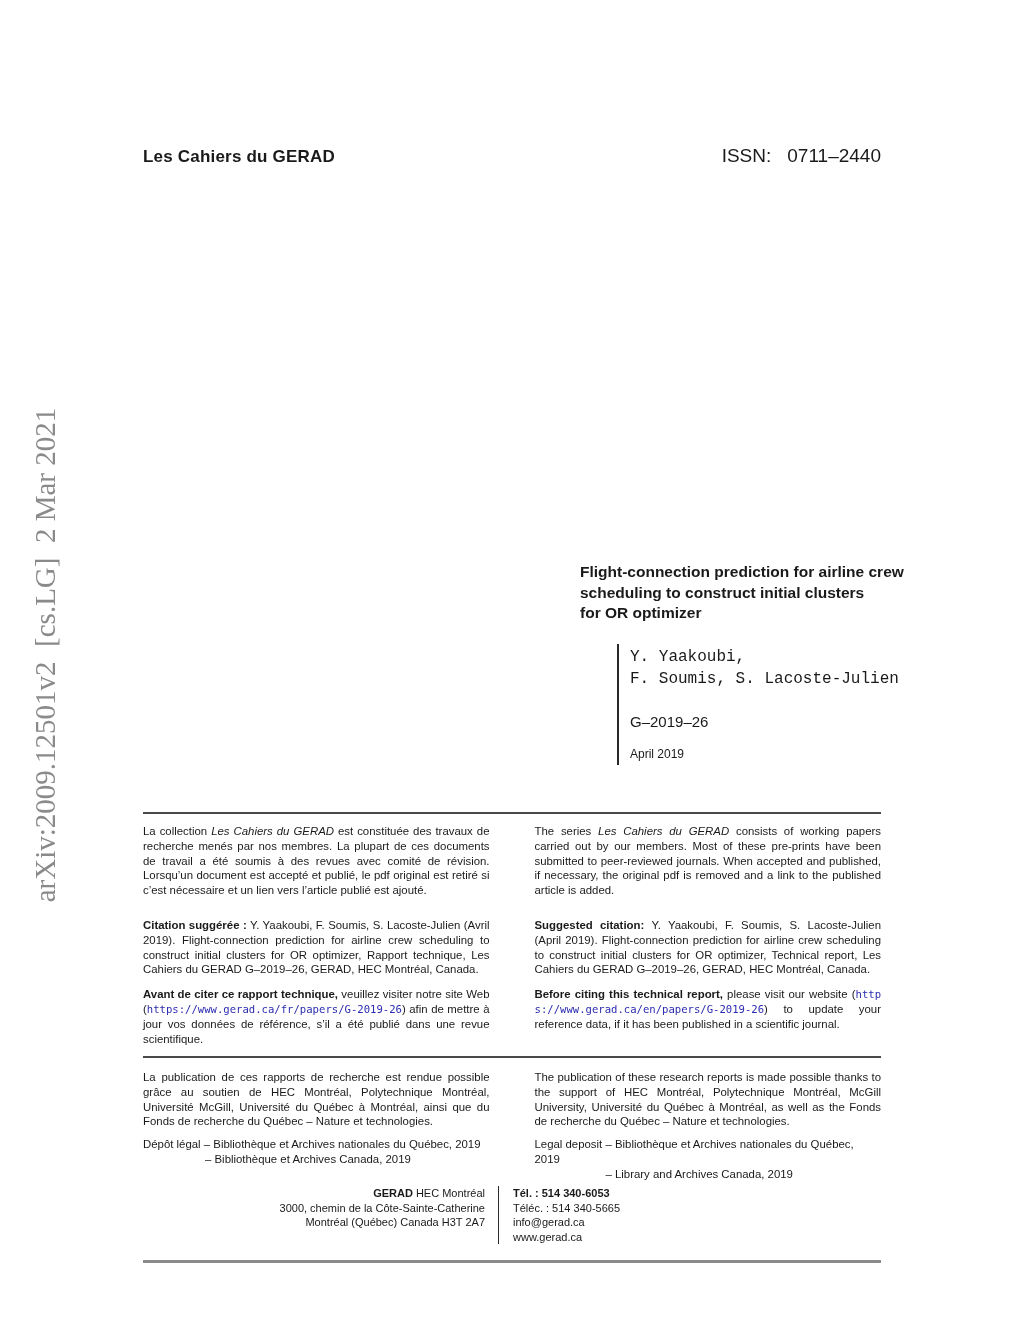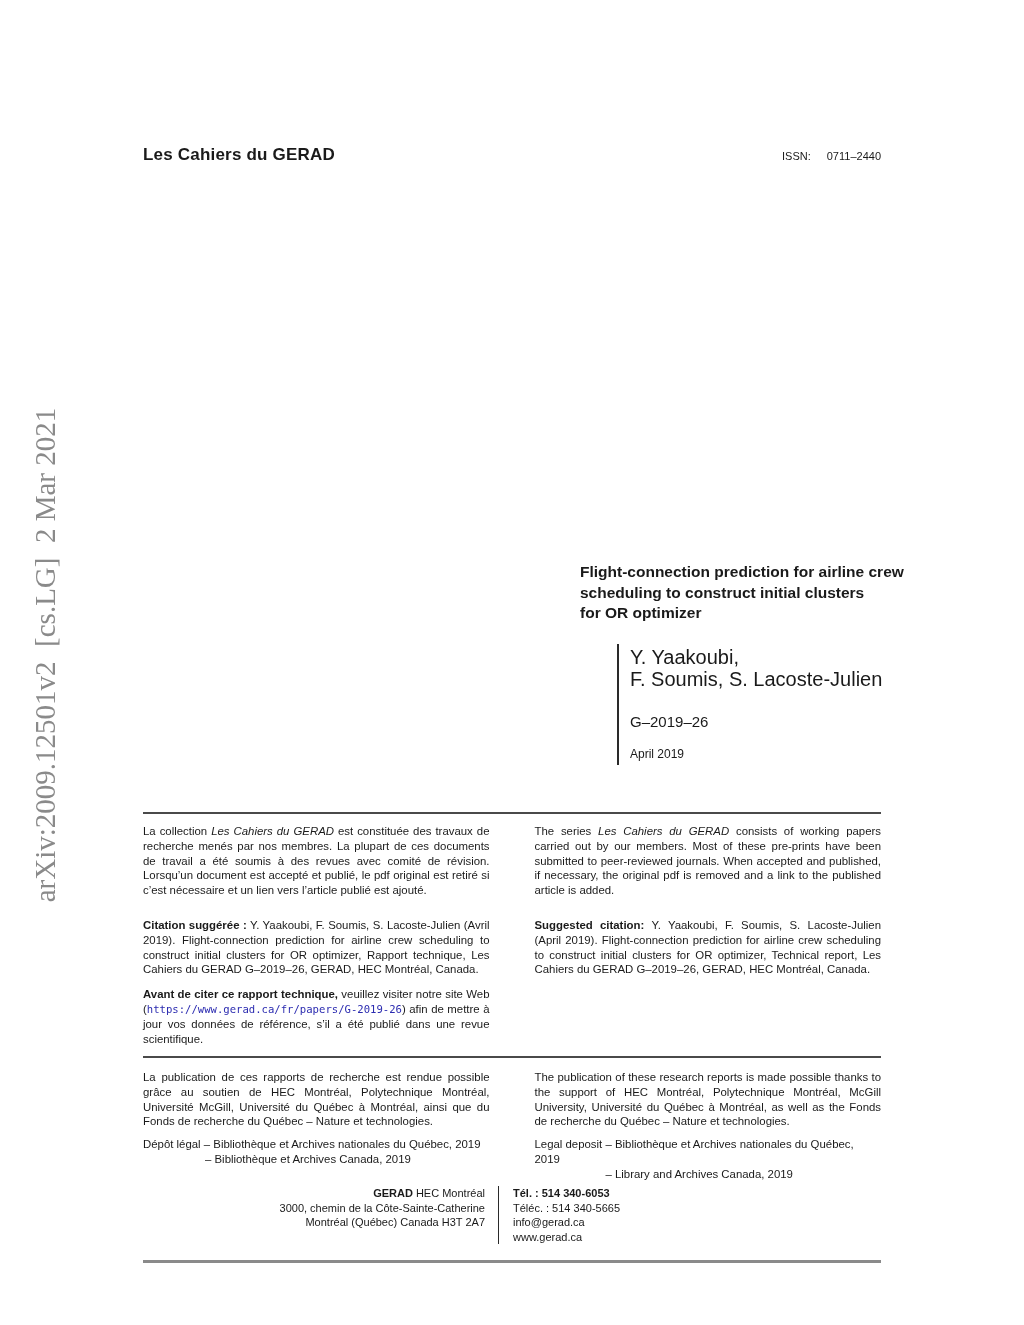--- a/index.html
+++ b/index.html
@@ -27,35 +27,35 @@
     font-size: 29px;
     color: var(--sidebar-color);
   }
 
   
   .header {
     position: absolute; top: 145px; left: 143px; width: 738px;
     display: flex; justify-content: space-between; align-items: baseline;
   }
   .journal-name { font-size: 17px; font-weight: bold; letter-spacing: 0.2px; }
-  .issn { font-size: 11px; }
+  .issn { font-size: 19px; }
   .issn .issn-value { margin-left: 16px; }
 
   
   .title-block { position: absolute; left: 580px; top: 562px; width: 360px; }
   .paper-title {
     font-size: 15.5px; font-weight: bold;
     line-height: 20.5px; white-space: pre-line;
   }
   .author-box {
     margin-left: 37px; margin-top: 20px;
     border-left: 2px solid #2a2a2a;
     padding: 2px 0 4px 11px;
   }
-  .authors { font-size: 20px; line-height: 22px; white-space: pre-line; }
+  .authors { font-size: 16px; line-height: 22px; white-space: pre-line; font-family: Liberation Mono, monospace; }
   .report-number { font-size: 15px; margin-top: 23px; }
   .report-date { font-size: 12px; margin-top: 17px; }
 
   
   .rule { position: absolute; left: 143px; width: 738px; border: 0; }
   .rule-1 { top: 812px; border-top: 2px solid #4a4a4a; }
   .rule-2 { top: 1056px; border-top: 2px solid #4a4a4a; }
   .rule-3 { top: 1260px; border-top: 3px solid #8a8a8a; }
 
   
@@ -128,20 +128,21 @@
     </div>
   </div>
 
   <div class="cols cols-b">
     <div class="col">
       <p><span class="seg-b">Citation suggérée : </span><span>Y. Yaakoubi, F. Soumis, S. Lacoste-Julien (Avril 2019). Flight-connection prediction for airline crew scheduling to construct initial clusters for OR optimizer, Rapport technique, Les Cahiers du GERAD G–2019–26, GERAD, HEC Montréal, Canada.</span></p>
       <p><span class="seg-b">Avant de citer ce rapport technique, </span><span>veuillez visiter notre site Web (</span><span class="seg-a">https://www.gerad.ca/fr/papers/G-2019-26</span><span>) afin de mettre à jour vos données de référence, s’il a été publié dans une revue scientifique.</span></p>
     </div>
     <div class="col">
       <p><span class="seg-b">Suggested citation: </span><span>Y. Yaakoubi, F. Soumis, S. Lacoste-Julien (April 2019). Flight-connection prediction for airline crew scheduling to construct initial clusters for OR optimizer, Technical report, Les Cahiers du GERAD G–2019–26, GERAD, HEC Montréal, Canada.</span></p>
+      <p><span class="seg-b">Before citing this technical report, </span><span>please visit our website (</span><span class="seg-a">https://www.gerad.ca/en/papers/G-2019-26</span><span>) to update your reference data, if it has been published in a scientific journal.</span></p>
     </div>
   </div>
 
   <hr class="rule rule-2">
 
   <div class="cols cols-c">
     <div class="col">
       <p><span>La publication de ces rapports de recherche est rendue possible grâce au soutien de HEC Montréal, Polytechnique Montréal, Université McGill, Université du Québec à Montréal, ainsi que du Fonds de recherche du Québec – Nature et technologies.</span></p>
       <div class="legal">
         <div>Dépôt légal – Bibliothèque et Archives nationales du Québec, 2019</div>

